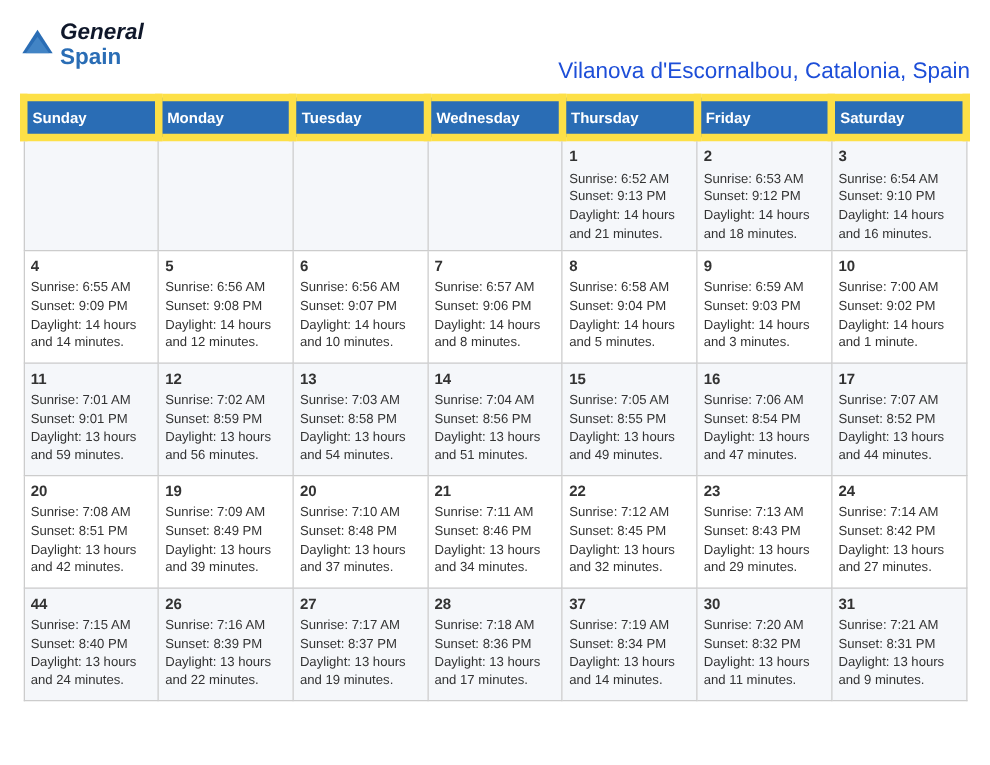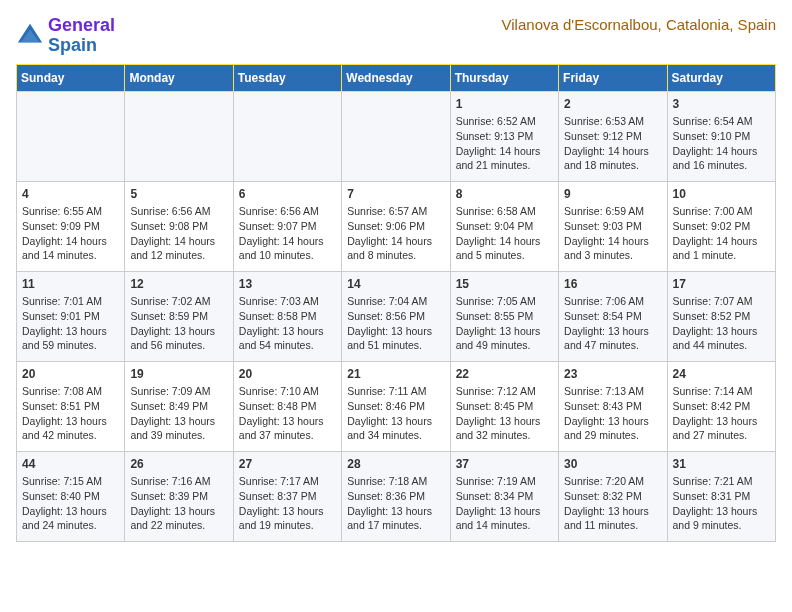--- a/index.html
+++ b/index.html
@@ -19,54 +19,55 @@
     .logo {
       display: flex;
       align-items: center;
       gap: 4px;
     }
     .logo-text {
       font-size: 18px;
       font-weight: bold;
       line-height: 1.1;
     }
-    .logo-general { color: #6d28d9; }
+    .logo-general { color: #0f172a; font-style: italic; }
     .logo-blue { color: #2a6db5; }
     .logo-icon {
       width: 28px;
       height: 28px;
     }
     .title-block {
       text-align: right;
     }
     .month-year {
       font-size: 36px;
       font-weight: bold;
       color: #333;
       line-height: 1.1;
     }
     .location {
-      font-size: 15px;
-      color: #a16207;
+      font-size: 18px;
+      color: #1d4ed8;
+      margin-top: 30px;
     }
     table {
       width: 100%;
       border-collapse: collapse;
       font-size: 11px;
     }
     thead tr {
       background-color: #2a6db5;
       color: #fff;
     }
     thead th {
       padding: 6px 4px;
       text-align: left;
       font-weight: bold;
       font-size: 12px;
-      border: 1px solid #fde047;
+      border: 6px solid #fde047;
     }
     tbody tr {
       vertical-align: top;
     }
     tbody td {
       border: 1px solid #ccc;
       padding: 4px 5px;
       min-height: 80px;
       height: 90px;
       color: #333;

